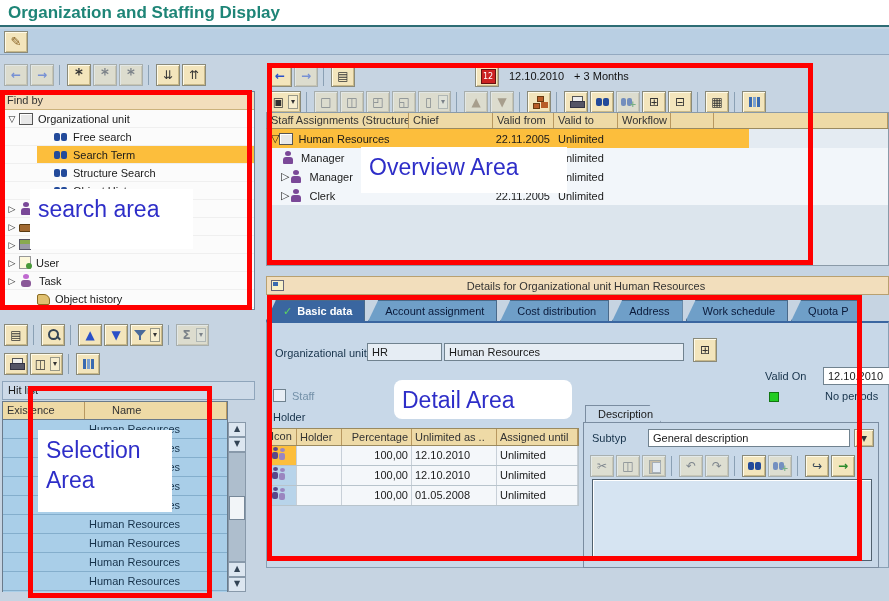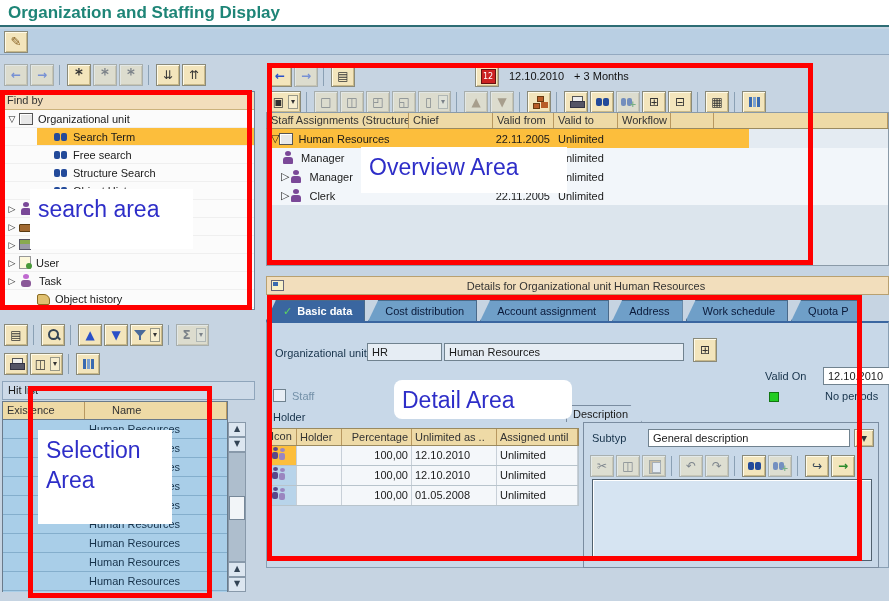--- a/index.html
+++ b/index.html
@@ -122,22 +122,22 @@
 
   .holdtable { position:absolute; left:2px; top:105px; width:310px; }
   .hth { display:flex; background:#eedaa6; border:1px solid #9a8a60; height:18px; }
   .hth div { padding:2px 3px; border-right:1px solid #b89860; overflow:hidden; white-space:nowrap; color:#333; }
   .htr { display:flex; background:#f4f7fa; border:1px solid #b8c4cc; border-top:none; height:20px; }
   .htr div { padding:3px; border-right:1px solid #c8d0d8; overflow:hidden; white-space:nowrap; }
   .h0{width:27px;padding:1px !important}.h1{width:45px}.h2{width:70px;text-align:right}.h3{width:85px}.h4{width:81px}
   .iconcell { background:#b8d4ea; } .iconcell.sel { background:#fcbe3c; }
 
   .descbox { position:absolute; left:316px; top:99px; width:296px; height:146px; background:#c8d8e8; border:1px solid #7a8ca0; }
-  .desctab { position:absolute; left:299px; top:82px; width:76px; height:17px; background:#c8d8e8; border:1px solid #7a8ca0; border-bottom:none;
-             padding:2px 6px; clip-path:polygon(0 0,85% 0,100% 100%,0 100%); }
+  .desctab { position:absolute; left:318px; top:82px; width:76px; height:17px; background:#c8d8e8; border:1px solid #7a8ca0; border-bottom:none;
+             padding:2px 12px; clip-path:polygon(0 0,85% 0,100% 100%,0 100%); }
   .descarea { position:absolute; left:8px; top:56px; width:280px; height:82px; background:#d6e4f2; border:1px solid #50606e; box-shadow:inset 1px 1px 0 #fff; }
 
   
   .redbox { position:absolute; border:5px solid #f00; z-index:40; pointer-events:none; }
   .anno { position:absolute; background:#fff; color:#2e2ec8; font-size:23px; z-index:50; padding:6px 8px; line-height:1.3; white-space:nowrap; }
 </style>
 </head>
 <body>
 
 <div class="screen">
@@ -179,29 +179,29 @@
     </div>
 
   <div class="treepanel">
     <div class="findby">Find by</div>
     <div id="tree">
         <div class="trow ind0">
           <span class="exp">▽</span>
           <span class="gi gi-orgunit"></span>
           <span class="tlabel">Organizational unit</span>
         </div>
+        <div class="trow ind2">
+          <span class="exp"></span>
+          <span class="gi gi-binoc"></span>
+          <span class="tlabel">Free search</span>
+        </div>
         <div class="trow ind2 sel">
           <span class="exp"></span>
           <span class="gi gi-binoc"></span>
           <span class="tlabel">Search Term</span>
-        </div>
-        <div class="trow ind2">
-          <span class="exp"></span>
-          <span class="gi gi-binoc"></span>
-          <span class="tlabel">Free search</span>
         </div>
         <div class="trow ind2">
           <span class="exp"></span>
           <span class="gi gi-binoc"></span>
           <span class="tlabel">Structure Search</span>
         </div>
         <div class="trow ind2">
           <span class="exp"></span>
           <span class="gi gi-binoc"></span>
           <span class="tlabel">Object History</span>
@@ -444,22 +444,22 @@
       </div>
     </div>
   <div class="ovfill"></div>
 
   <div class="detailsbar">
     <span class="gi gi-detailswin" style="margin-left:4px;"></span>
     <span class="cap">Details for Organizational unit Human Resources</span>
   </div>
   <div class="tabsrow" id="tabsrow">
       <div class="tab active"><span class="check">✓</span><span>Basic data</span></div>
+      <div class="tab"><span>Account assignment</span></div>
       <div class="tab"><span>Cost distribution</span></div>
-      <div class="tab"><span>Account assignment</span></div>
       <div class="tab"><span>Address</span></div>
       <div class="tab"><span>Work schedule</span></div>
       <div class="tab"><span>Quota P</span></div>
     </div>
 
   <div class="detailbody">
     <div class="dlabel" style="left:8px;top:24px;">Organizational unit</div>
     <div class="dfield" style="left:100px;top:20px;width:75px;height:18px;">HR</div>
     <div class="dfield" style="left:177px;top:20px;width:240px;height:18px;">Human Resources</div>
     <button class="btn" style="position:absolute;left:426px;top:15px;width:24px;height:24px;">
@@ -550,18 +550,18 @@
   </div>
 
   <div class="redbox" style="left:0;top:90px;width:252px;height:220px;"></div>
   <div class="redbox" style="left:28px;top:386px;width:184px;height:212px;"></div>
   <div class="redbox" style="left:267px;top:63px;width:546px;height:202px;"></div>
   <div class="redbox" style="left:267px;top:295px;width:595px;height:266px;"></div>
 
   <div class="anno" style="left:30px;top:189px;width:163px;height:60px;">search area</div>
   <div class="anno" style="left:361px;top:147px;width:206px;height:46px;">Overview Area</div>
   <div class="anno" style="left:394px;top:380px;width:178px;height:39px;border-radius:8px;">Detail Area</div>
-  <div class="anno" style="left:38px;top:430px;width:134px;height:94px;">
+  <div class="anno" style="left:38px;top:430px;width:134px;height:82px;">
     <div>Selection</div>
     <div>Area</div>
   </div>
 
 </div>
 
 </body></html>

